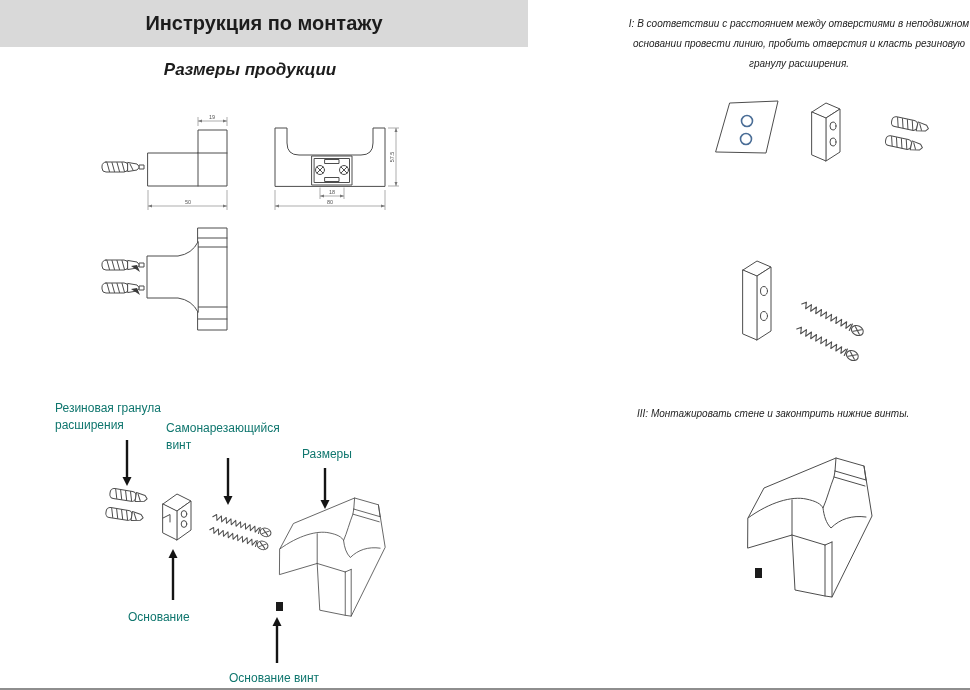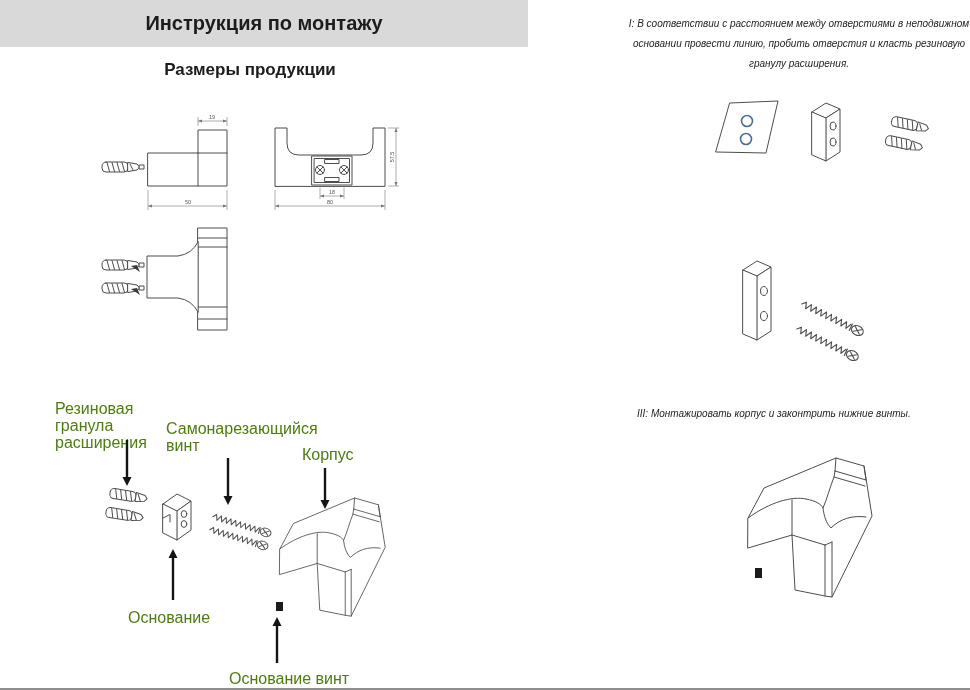--- a/index.html
+++ b/index.html
@@ -4,23 +4,23 @@
 <style>
   html,body{margin:0;padding:0;background:#fff;}
   .canvas{position:relative;width:970px;height:690px;background:#fff;overflow:hidden;
           font-family:"Liberation Sans",sans-serif;color:#1f1f1f;
           border-bottom:2px solid #8e8e8e;box-sizing:border-box;}
   .abs{position:absolute;}
   .header-bar{left:0;top:0;width:528px;height:47px;background:#d9d9d9;
               display:flex;align-items:center;justify-content:center;}
   .page-title{font-size:20px;font-weight:600;color:#1c1c1c;text-align:right;}
   .section-title{left:150px;top:60px;width:200px;text-align:center;
-                 font-size:17px;font-weight:700;color:#1c1c1c;}
+                 font-size:17px;font-weight:700;color:#1c1c1c;font-style:italic;}
   .step-text{font-size:10px;line-height:20px;color:#1d1d1d;font-style:italic;}
-  .diag-label{font-size:16px;line-height:17px;color:#4d7c0f;}
+  .diag-label{font-size:12px;line-height:17px;color:#0f766e;}
   
   .fw{fill:#fff;stroke:#4d4d4d;stroke-width:1;stroke-linejoin:round;stroke-linecap:round;}
   .ln{fill:none;stroke:#4d4d4d;stroke-width:1;stroke-linejoin:round;stroke-linecap:round;}
   .dim line{stroke:#8a8a8a;stroke-width:0.7;}
   .dim path{fill:#777;stroke:none;}
   .dim text{font-family:"Liberation Sans",sans-serif;font-size:5.5px;fill:#555;}
   .arr line{stroke:#141414;stroke-width:2.4;}
   .arr path{fill:#141414;stroke:none;}
   .blue{fill:none;stroke:#4a6d96;stroke-width:1.6;}
 </style>
@@ -125,21 +125,21 @@
       <line x1="15" y1="1.5" x2="17.5" y2="10.5"></line>
         <line x1="20" y1="1.5" x2="22.5" y2="10.5"></line>
       <path d="M26,1.5 L35,3 L37.5,6 L35,9 L26,10.5 Z"></path>
       <path d="M29,7 l9,6 l-3,-7 Z" fill="#3a3a3a" stroke="none"></path>
       <rect x="37.5" y="4" width="4.5" height="4"></rect>
     </g>
   </svg>
 
   <div class="abs diag-label" style="left:55px;top:400px;width:140px">Резиновая гранула расширения</div>
   <div class="abs diag-label" style="left:166px;top:420px;width:132px;text-align:left">Самонарезающийся винт</div>
-  <div class="abs diag-label" style="left:302px;top:446px">Корпус</div>
+  <div class="abs diag-label" style="left:302px;top:446px">Размеры</div>
   <div class="abs diag-label" style="left:128px;top:609px">Основание</div>
   <div class="abs diag-label" style="left:229px;top:670px">Основание винт</div>
 
   <svg class="abs" style="left:45px;top:430px" width="360" height="252" viewBox="0 0 360 252">
     <g class="arr">
       <line x1="82" y1="10" x2="82" y2="47"></line>
         <path d="M82,56 l-4.5,-9 l9,0 Z"></path>
       <line x1="183" y1="28" x2="183" y2="66"></line>
         <path d="M183,75 l-4.5,-9 l9,0 Z"></path>
       <line x1="280" y1="38" x2="280" y2="70"></line>
@@ -200,21 +200,21 @@
       <line class="ln" x1="72" y1="97" x2="72" y2="62"></line>
       <line class="ln" x1="72" y1="97" x2="105" y2="107"></line>
       <line class="ln" x1="105" y1="107" x2="105" y2="158"></line>
       <line class="ln" x1="105" y1="107" x2="112" y2="104"></line>
       <line class="ln" x1="112" y1="104" x2="112" y2="159"></line>
     </g>
     <rect x="231" y="172" width="7" height="9" fill="#1b1b1b"></rect>
   </svg>
 
   <div class="abs step-text" style="left:628px;top:14px;width:342px;text-align:center">I: В соответствии с расстоянием между отверстиями в неподвижном основании провести линию, пробить отверстия и класть резиновую гранулу расширения.</div>
-  <div class="abs step-text" style="left:637px;top:404px;width:333px">III: Монтажировать корпус и законтрить нижние винты.</div>
+  <div class="abs step-text" style="left:637px;top:404px;width:333px">III: Монтажировать стене и законтрить нижние винты.</div>
 
   <svg class="abs" style="left:690px;top:88px" width="270" height="105" viewBox="0 0 270 105">
     <polygon class="fw" points="40,15 88,13 76,65 26,64"></polygon>
     <circle class="blue" cx="57" cy="33" r="5.5"></circle>
     <circle class="blue" cx="56" cy="51" r="5.5"></circle>
     <g class="fw">
       <path d="M122,24 L136,15 L150,21 L136,30 Z"></path>
       <path d="M136,30 L150,21 L150,64 L136,73 Z"></path>
       <path d="M122,24 L136,30 L136,73 L122,67 Z"></path>
       <ellipse cx="143" cy="38" rx="3" ry="4"></ellipse>

